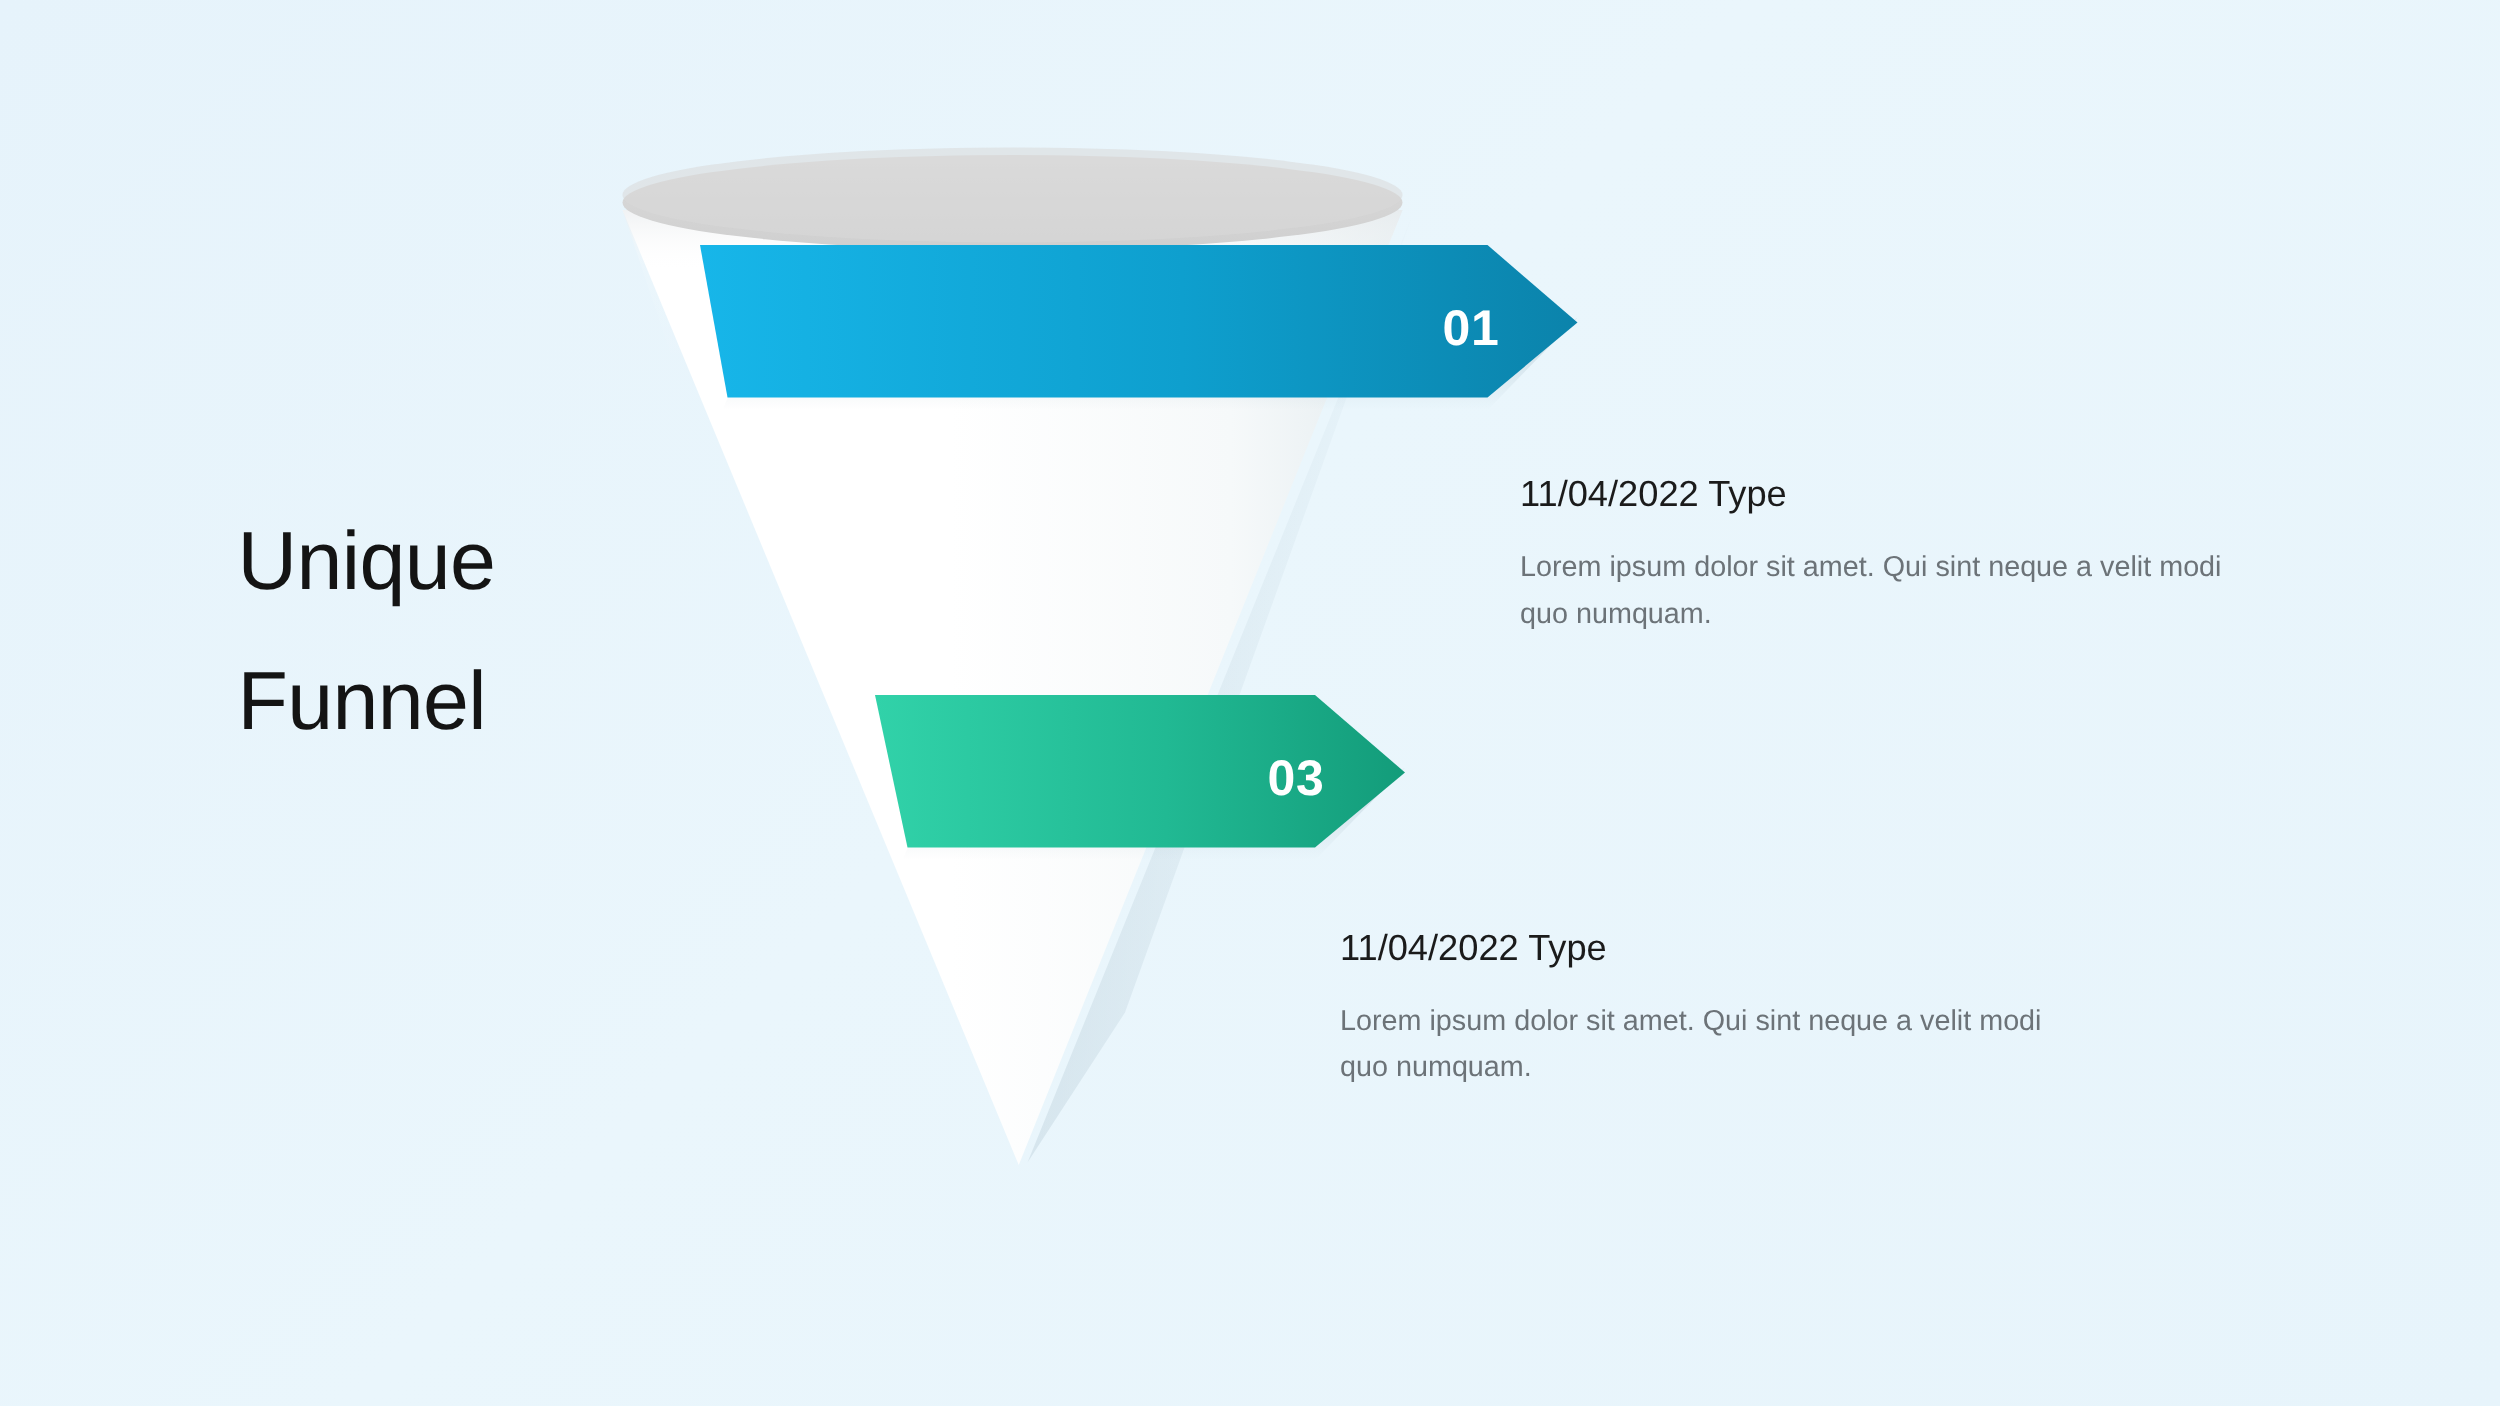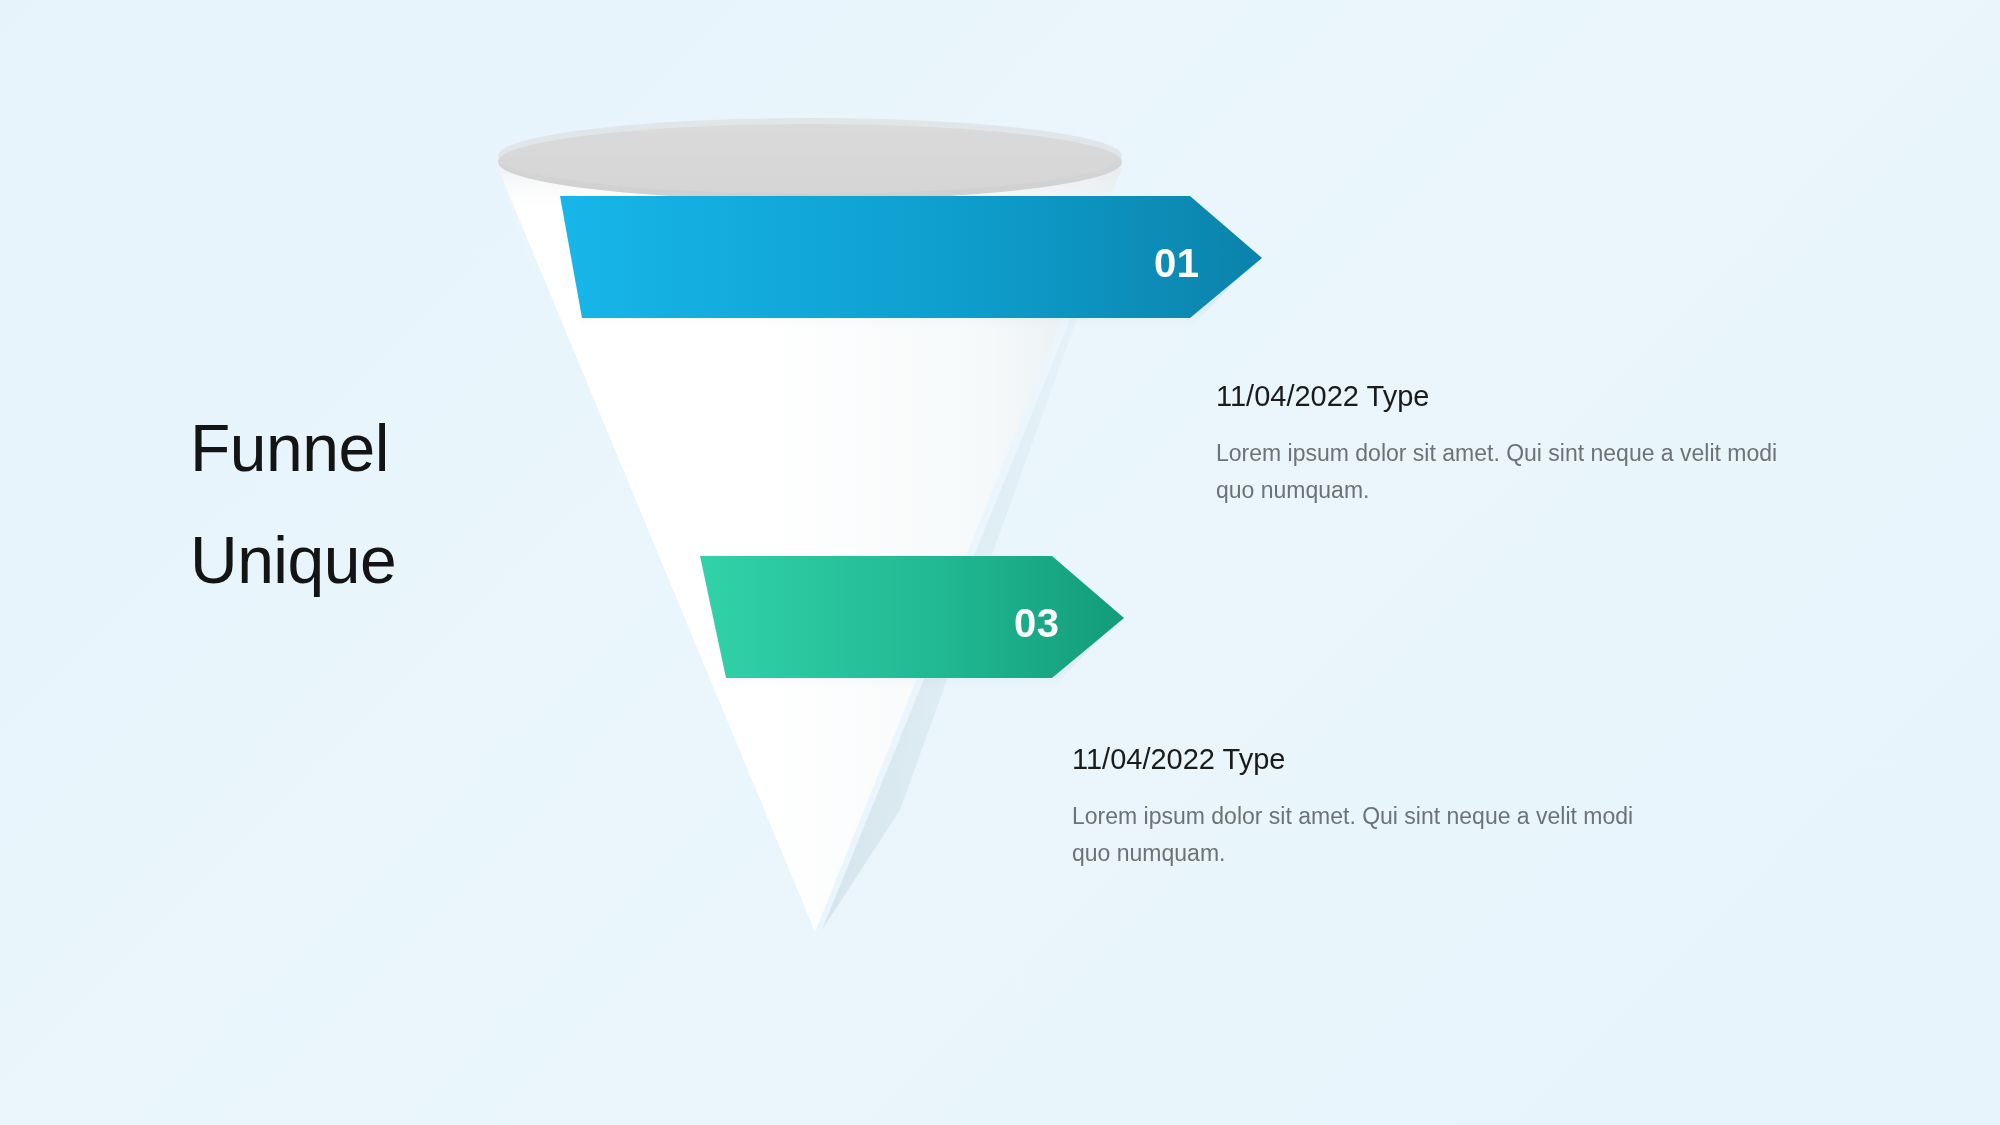--- a/index.html
+++ b/index.html
@@ -86,22 +86,22 @@
 
   #info-01 { left: 1216px; top: 380px; width: 580px; }
   #info-02 { left: 1072px; top: 743px; width: 580px; }
 </style>
 </head>
 <body>
 
 <div id="slide">
 
   <div id="title-block">
+    <div class="title-line">Unique</div>
     <div class="title-line">Funnel</div>
-    <div class="title-line">Unique</div>
   </div>
 
   <div id="funnel">
     <svg viewBox="0 0 760 860" xmlns="http://www.w3.org/2000/svg">
       <defs>
         <linearGradient id="coneGrad" x1="0" y1="0" x2="1" y2="0">
           <stop offset="0%" stop-color="#ffffff"></stop>
           <stop offset="42%" stop-color="#ffffff"></stop>
           <stop offset="78%" stop-color="#f6f9fa"></stop>
           <stop offset="100%" stop-color="#e4ecef"></stop>

